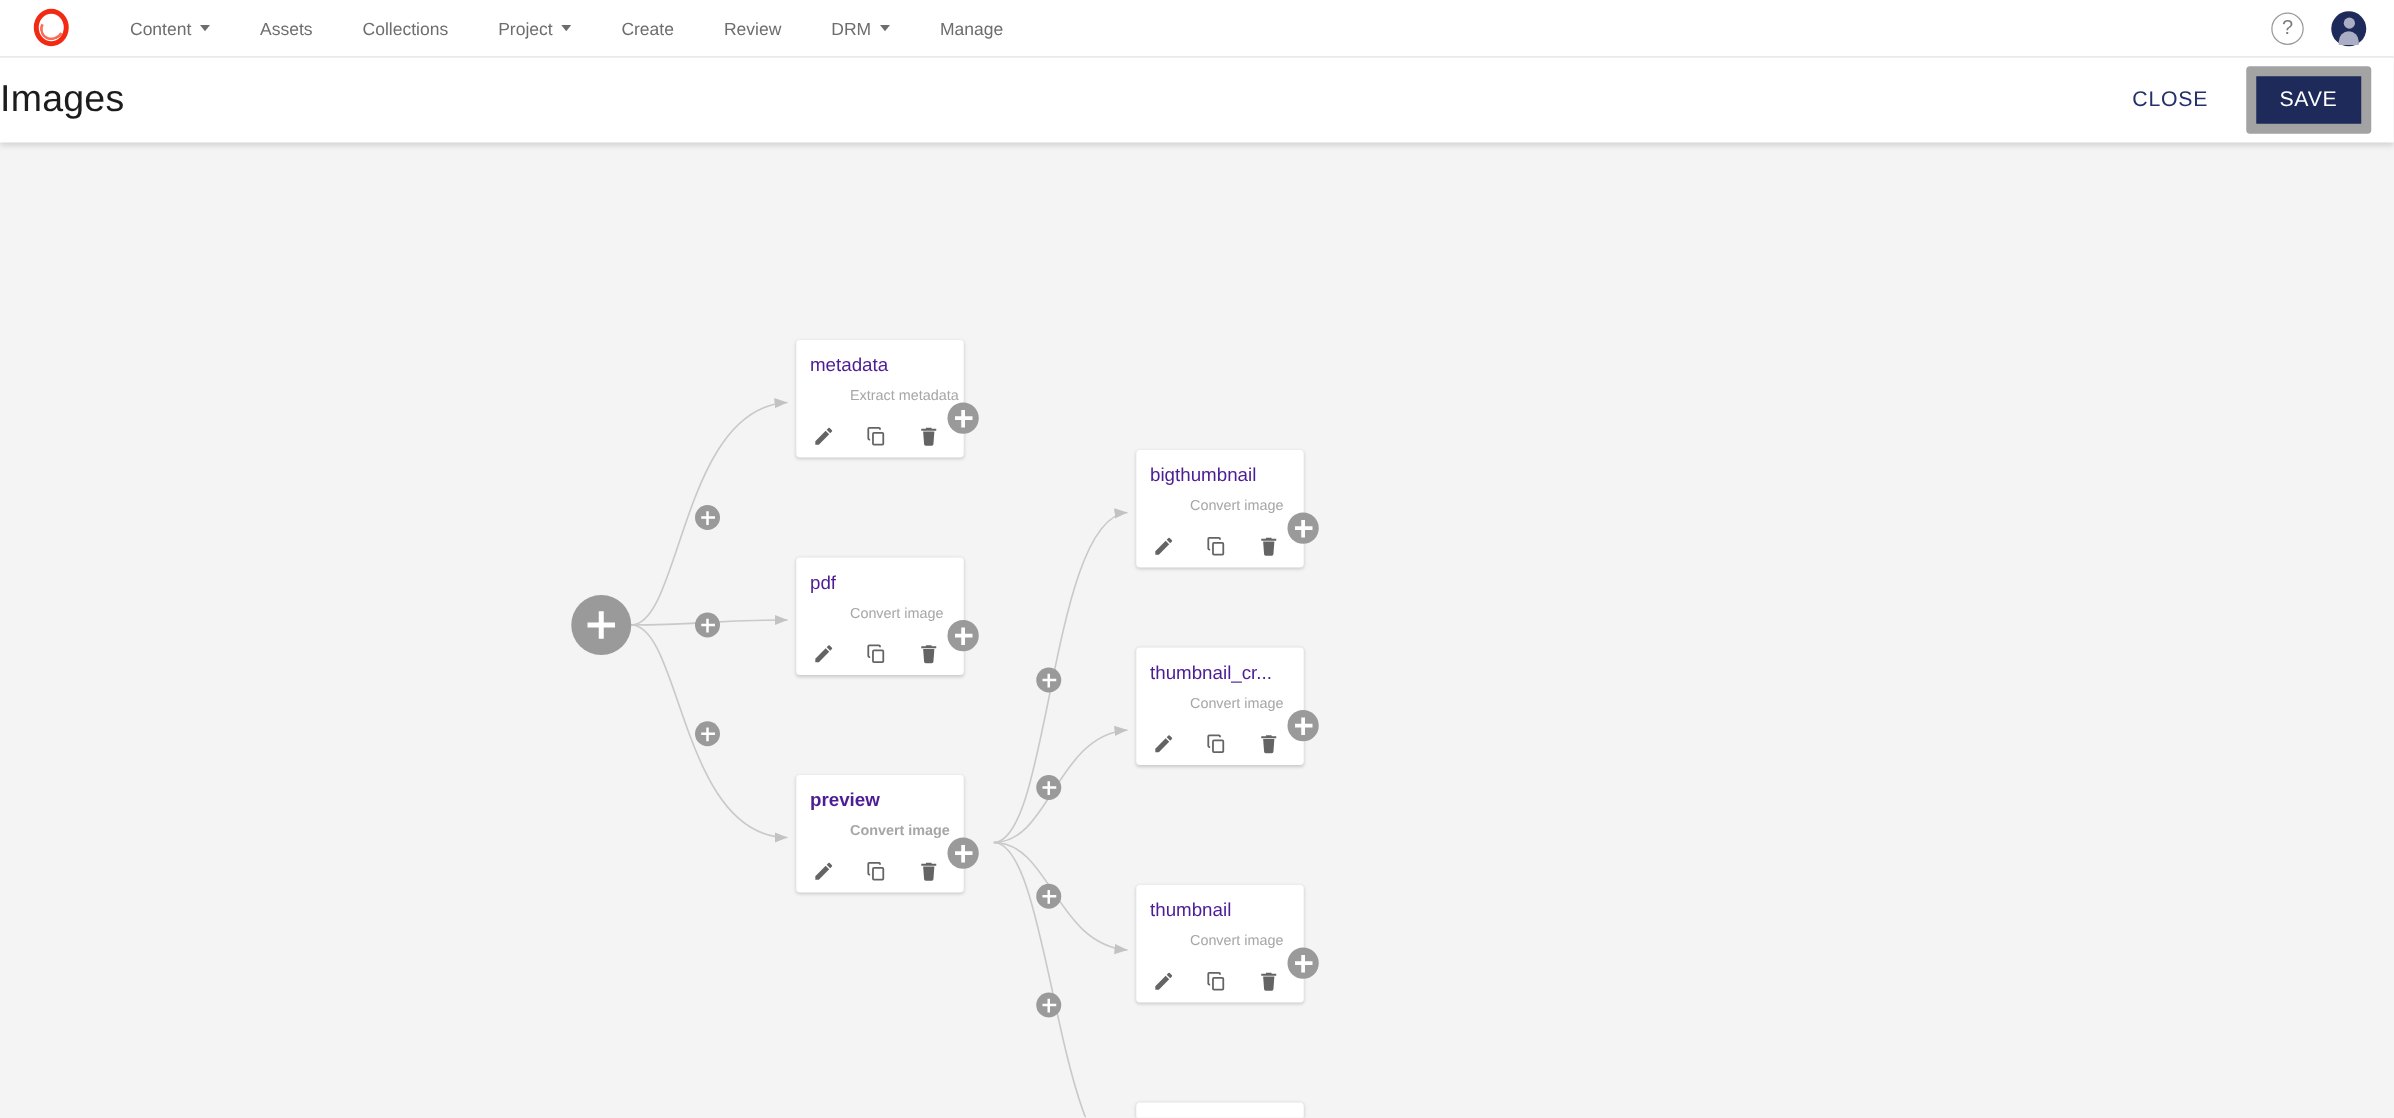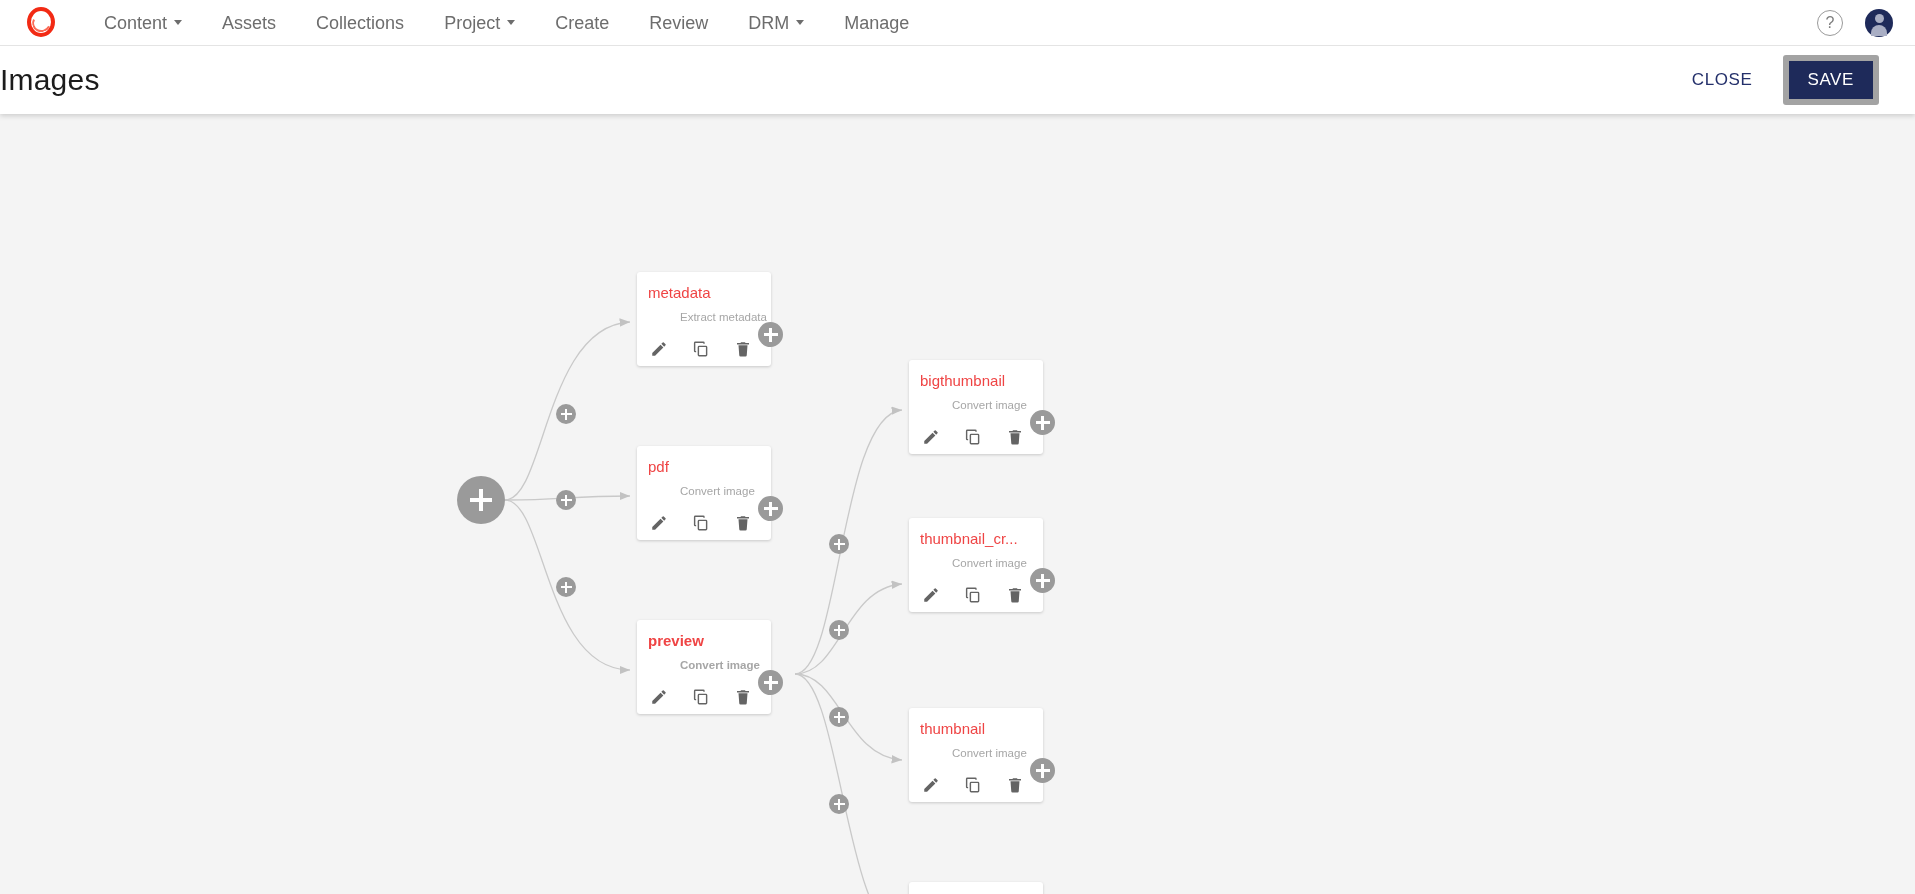--- a/index.html
+++ b/index.html
@@ -38,21 +38,21 @@
     position: absolute; left: 8px; top: 8px;
     width: 19px; height: 18px;
     border: 2px solid #fb6b56;
     border-top-color: transparent;
     border-right-color: transparent;
     border-radius: 50%;
     transform: rotate(-18deg);
   }
   .navitems { display: flex; align-items: center; }
   .navitem {
-    font-size: 18px;
+    font-size: 14px;
     color: #6d6d6d;
     padding: 0 20px;
     line-height: 46px;
     white-space: nowrap;
     cursor: pointer;
     display: inline-flex;
     align-items: center;
   }
   .caret {
     display: inline-block;
@@ -115,38 +115,38 @@
   .page-title {
     font-size: 30px;
     font-weight: normal;
     color: #1c1c1c;
     letter-spacing: 0.2px;
   }
   .header-actions {
     margin-left: auto;
     display: flex;
     align-items: center;
-    padding-right: 36px;
+    padding-right: 18px;
   }
   .btn-close {
     background: none; border: none;
     font-family: inherit;
     font-size: 17px;
     letter-spacing: 0.6px;
     color: #24306b;
     padding: 10px 16px;
     cursor: pointer;
   }
   .btn-save {
     font-family: inherit;
     font-size: 17px;
     letter-spacing: 0.6px;
     color: #ffffff;
     background: #1e2a5a;
-    border: 6px solid #a3a3a3;
+    border: 8px solid #a3a3a3;
     border-radius: 3px;
     padding: 9px 19px;
     margin-left: 14px;
     cursor: pointer;
   }
 
   
   .canvas {
     position: absolute;
     left: 0; top: 114px;
@@ -192,21 +192,21 @@
     width: 134px;
     background: #ffffff;
     border-radius: 3px;
     box-shadow: 0 1px 3px rgba(0,0,0,0.18);
     padding: 12px 11px 8px 11px;
     z-index: 14;
     cursor: default;
   }
   .node-title {
     font-size: 15px;
-    color: #ef4444;
+    color: #4c1d95;
     white-space: nowrap;
     overflow: hidden;
     margin-bottom: 10px;
   }
   .node-sub {
     font-size: 11.5px;
     color: #a6a6a6;
     white-space: nowrap;
     margin-bottom: 17px;
     margin-left: 32px;

